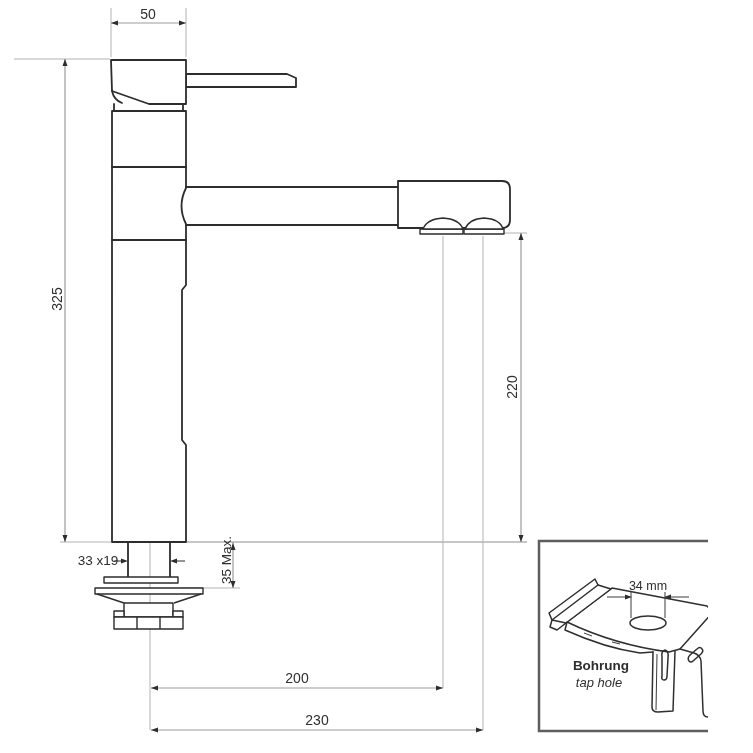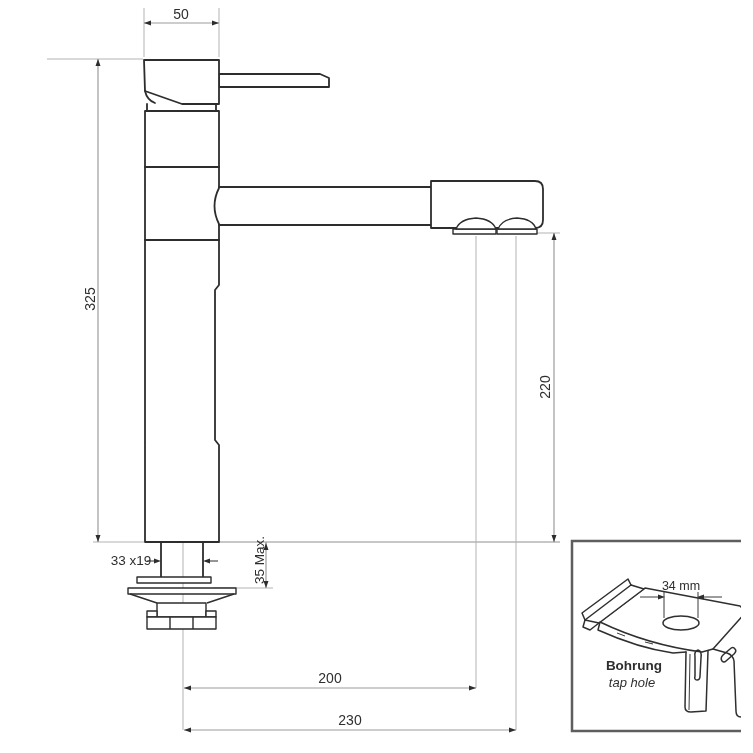--- a/index.html
+++ b/index.html
@@ -1,19 +1,18 @@
 <!DOCTYPE html>
 <html><head>
 <meta charset="utf-8">
 <style>
   html,body{margin:0;padding:0;background:#ffffff;}
   .stage{
     position:relative;width:708px;height:753px;background:#ffffff;overflow:hidden;
     font-family:"Liberation Sans", sans-serif;
-    margin-left:33px;
   }
   svg text{
     font-family:"Liberation Sans", sans-serif;
     fill:#2e2e2e;
   }
   .dim-txt{font-size:14px;}
   .dim-txt-sm{font-size:13.5px;}
   .inset-dim{font-size:12.5px;}
   .inset-de{font-size:13.5px;font-weight:bold;}
   .inset-en{font-size:13px;font-style:italic;}

